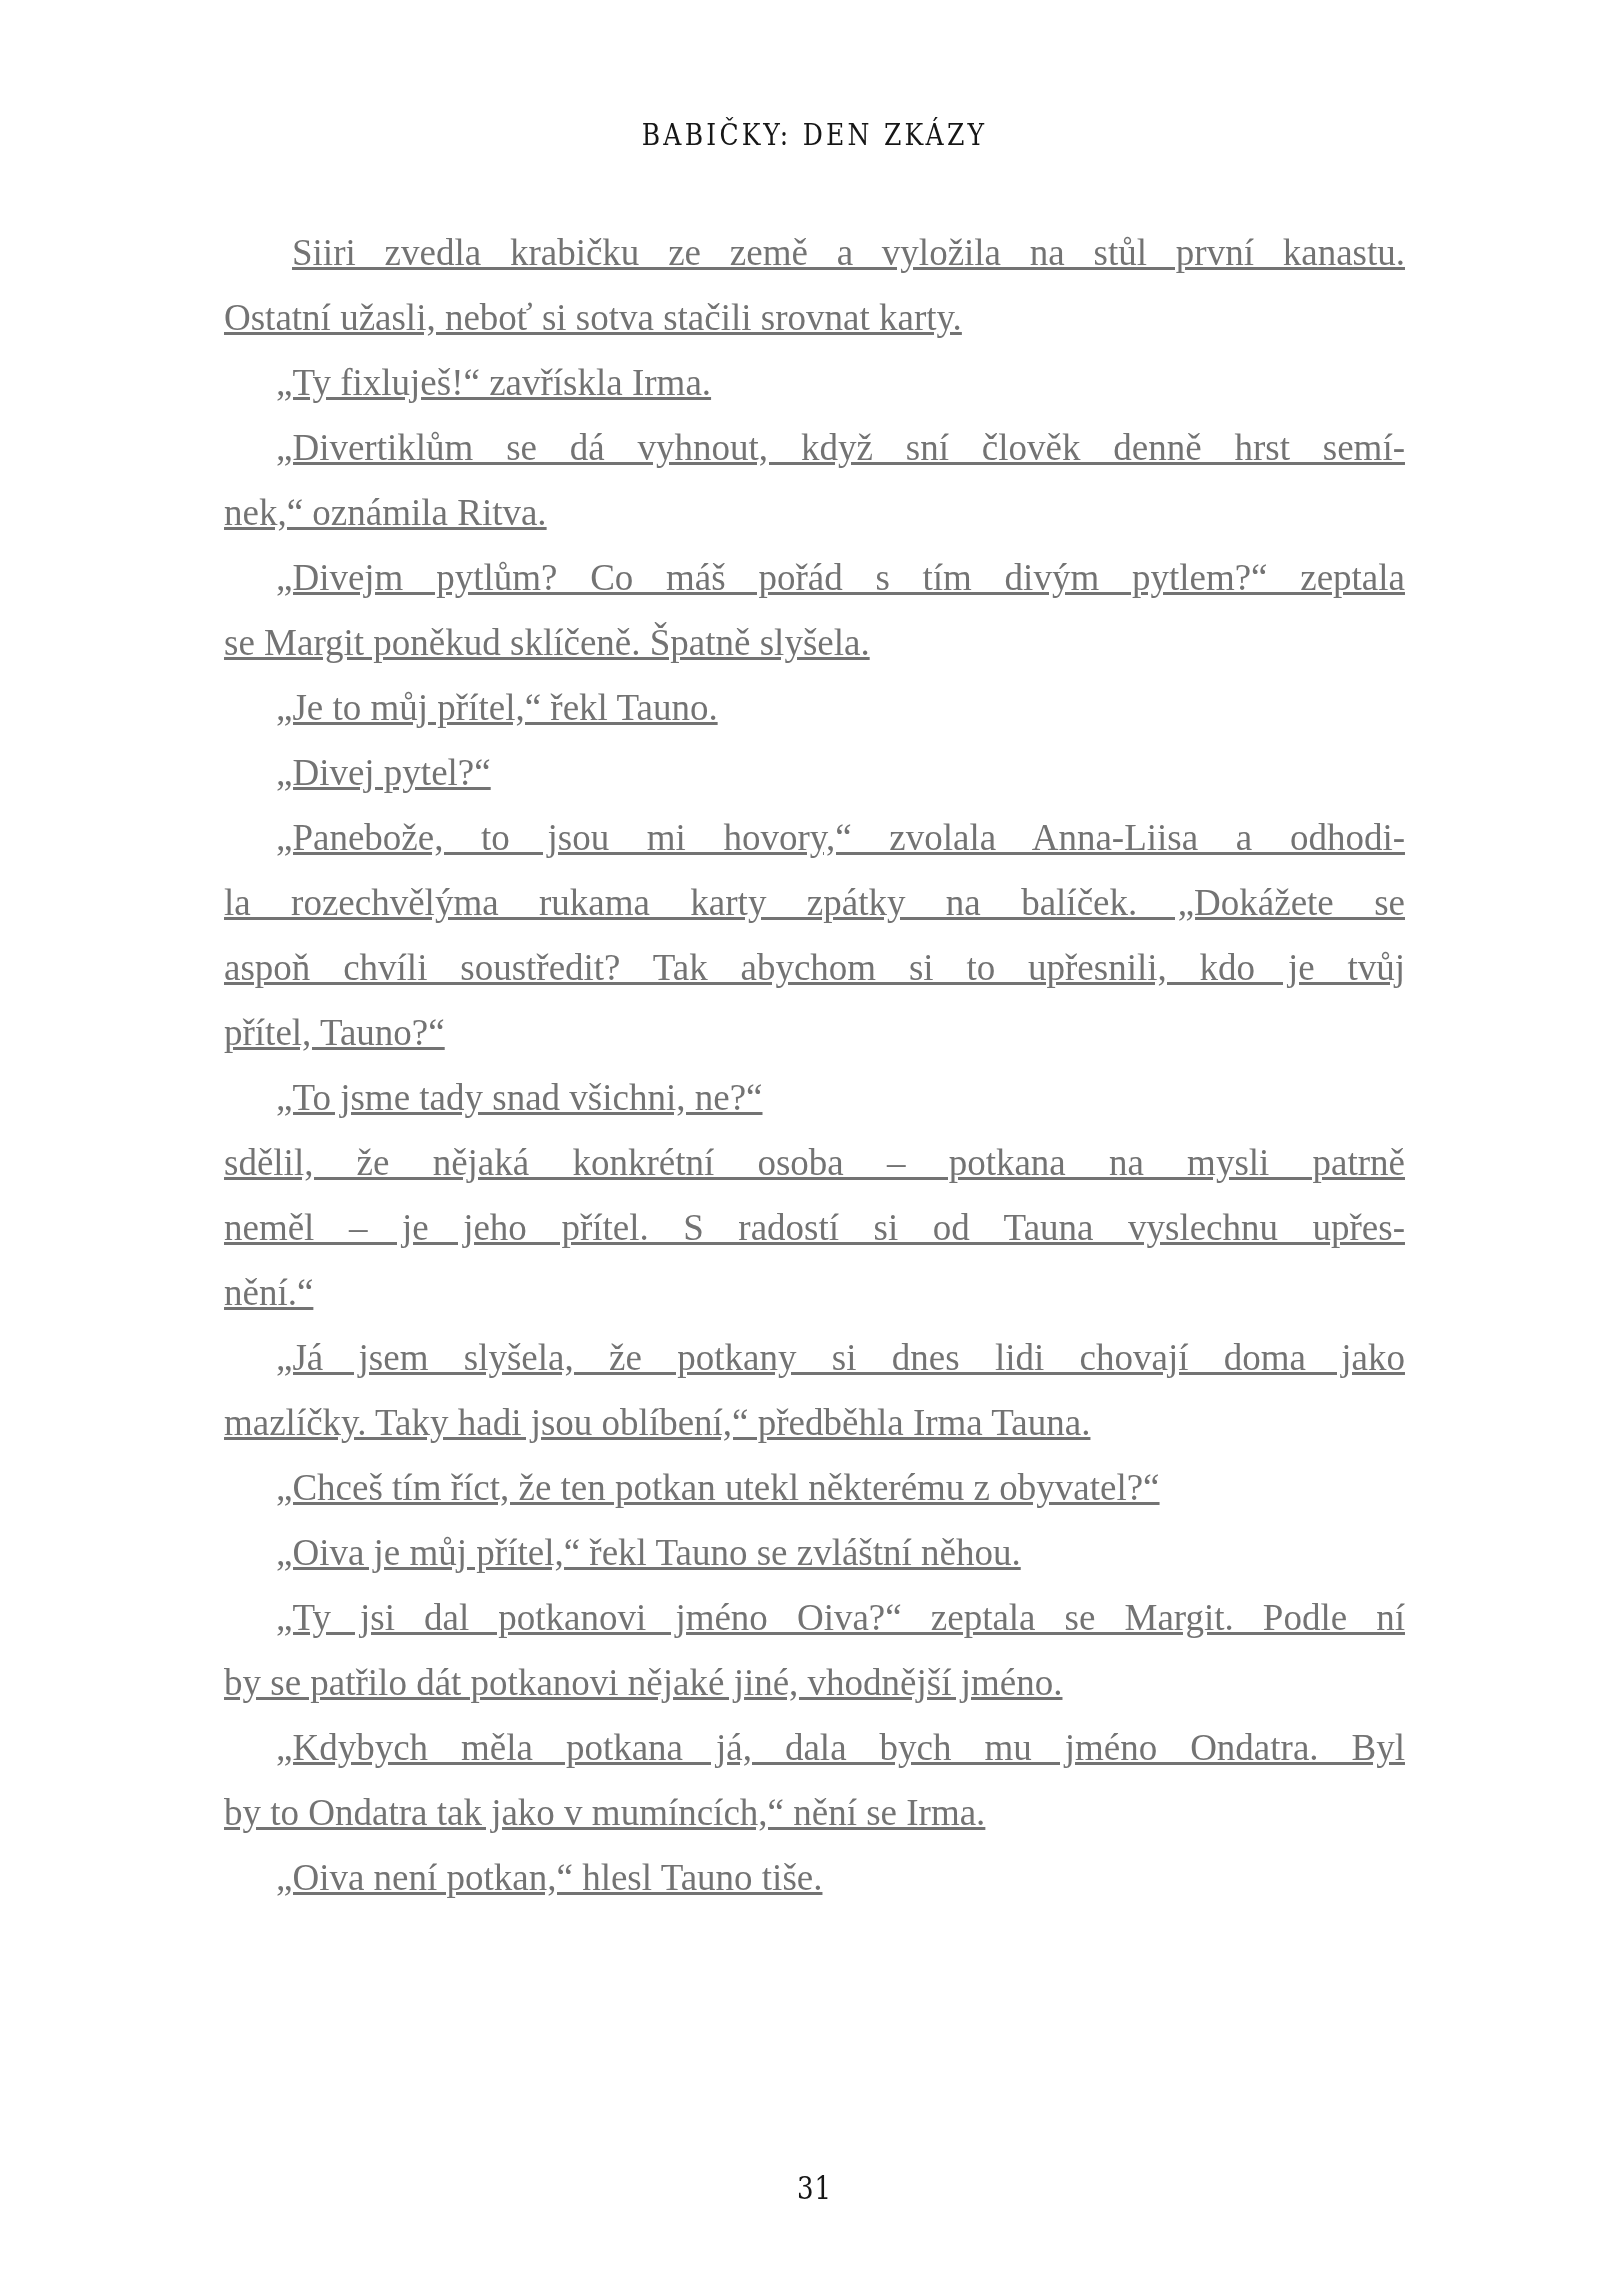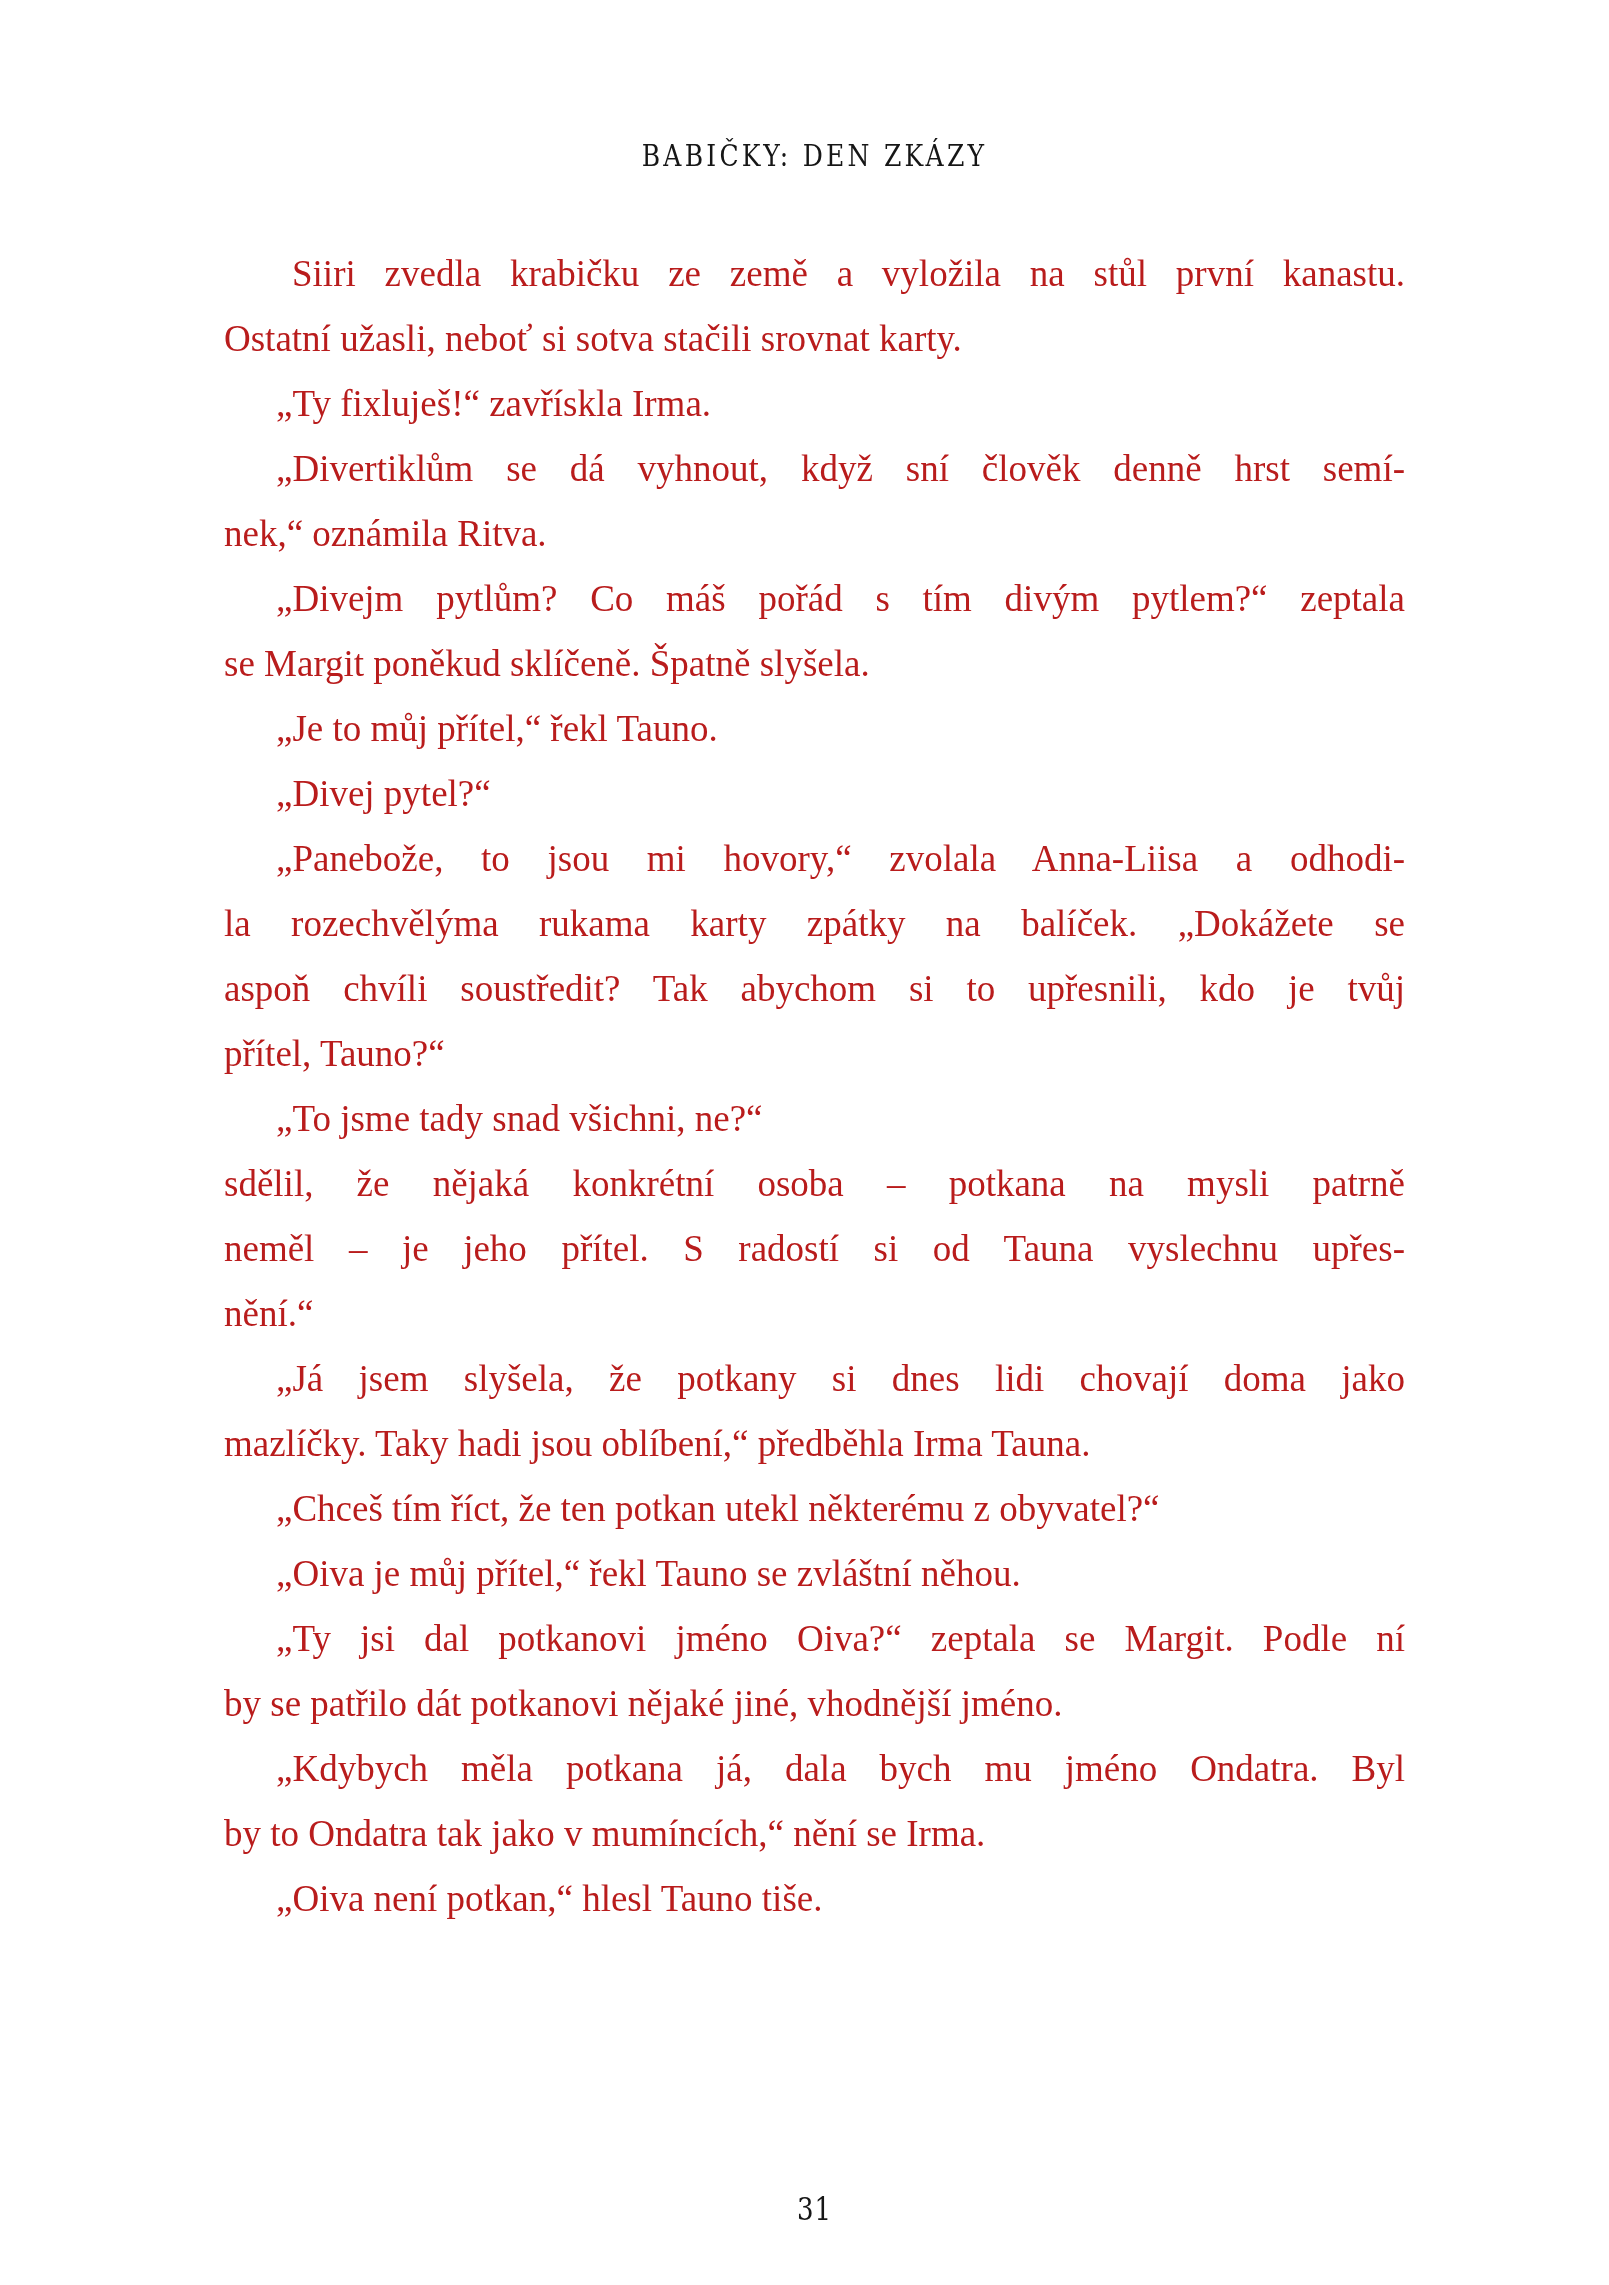--- a/index.html
+++ b/index.html
@@ -11,21 +11,20 @@
     height: 2286px;
     position: relative;
     background: #ffffff;
     font-family: "Liberation Serif", serif;
     color: #141414;
     overflow: hidden;
   }
   .page {
     position: absolute;
     inset: 0;
-    margin-top: 21px;
   }
   .running-header {
     position: absolute;
     top: 118px;
     left: 224px;
     width: 1181px;
     text-align: center;
     font-family: "DejaVu Serif", serif;
     font-weight: 400;
     font-size: 29.5px;
@@ -42,21 +41,22 @@
     width: 1181px;
   }
   .line {
     font-size: 37px;
     line-height: 65px;
     height: 65px;
     overflow: hidden;
     text-align: left;
     hyphens: none;
     white-space: normal;
-    color: #b91c1c;
+    color: #737373;
+    text-decoration: underline;
   }
   .line.just {
     text-align: justify;
     text-align-last: justify;
   }
   .line.indent-quote {
     padding-left: 52px;
   }
   .line.indent-first {
     padding-left: 68px;

